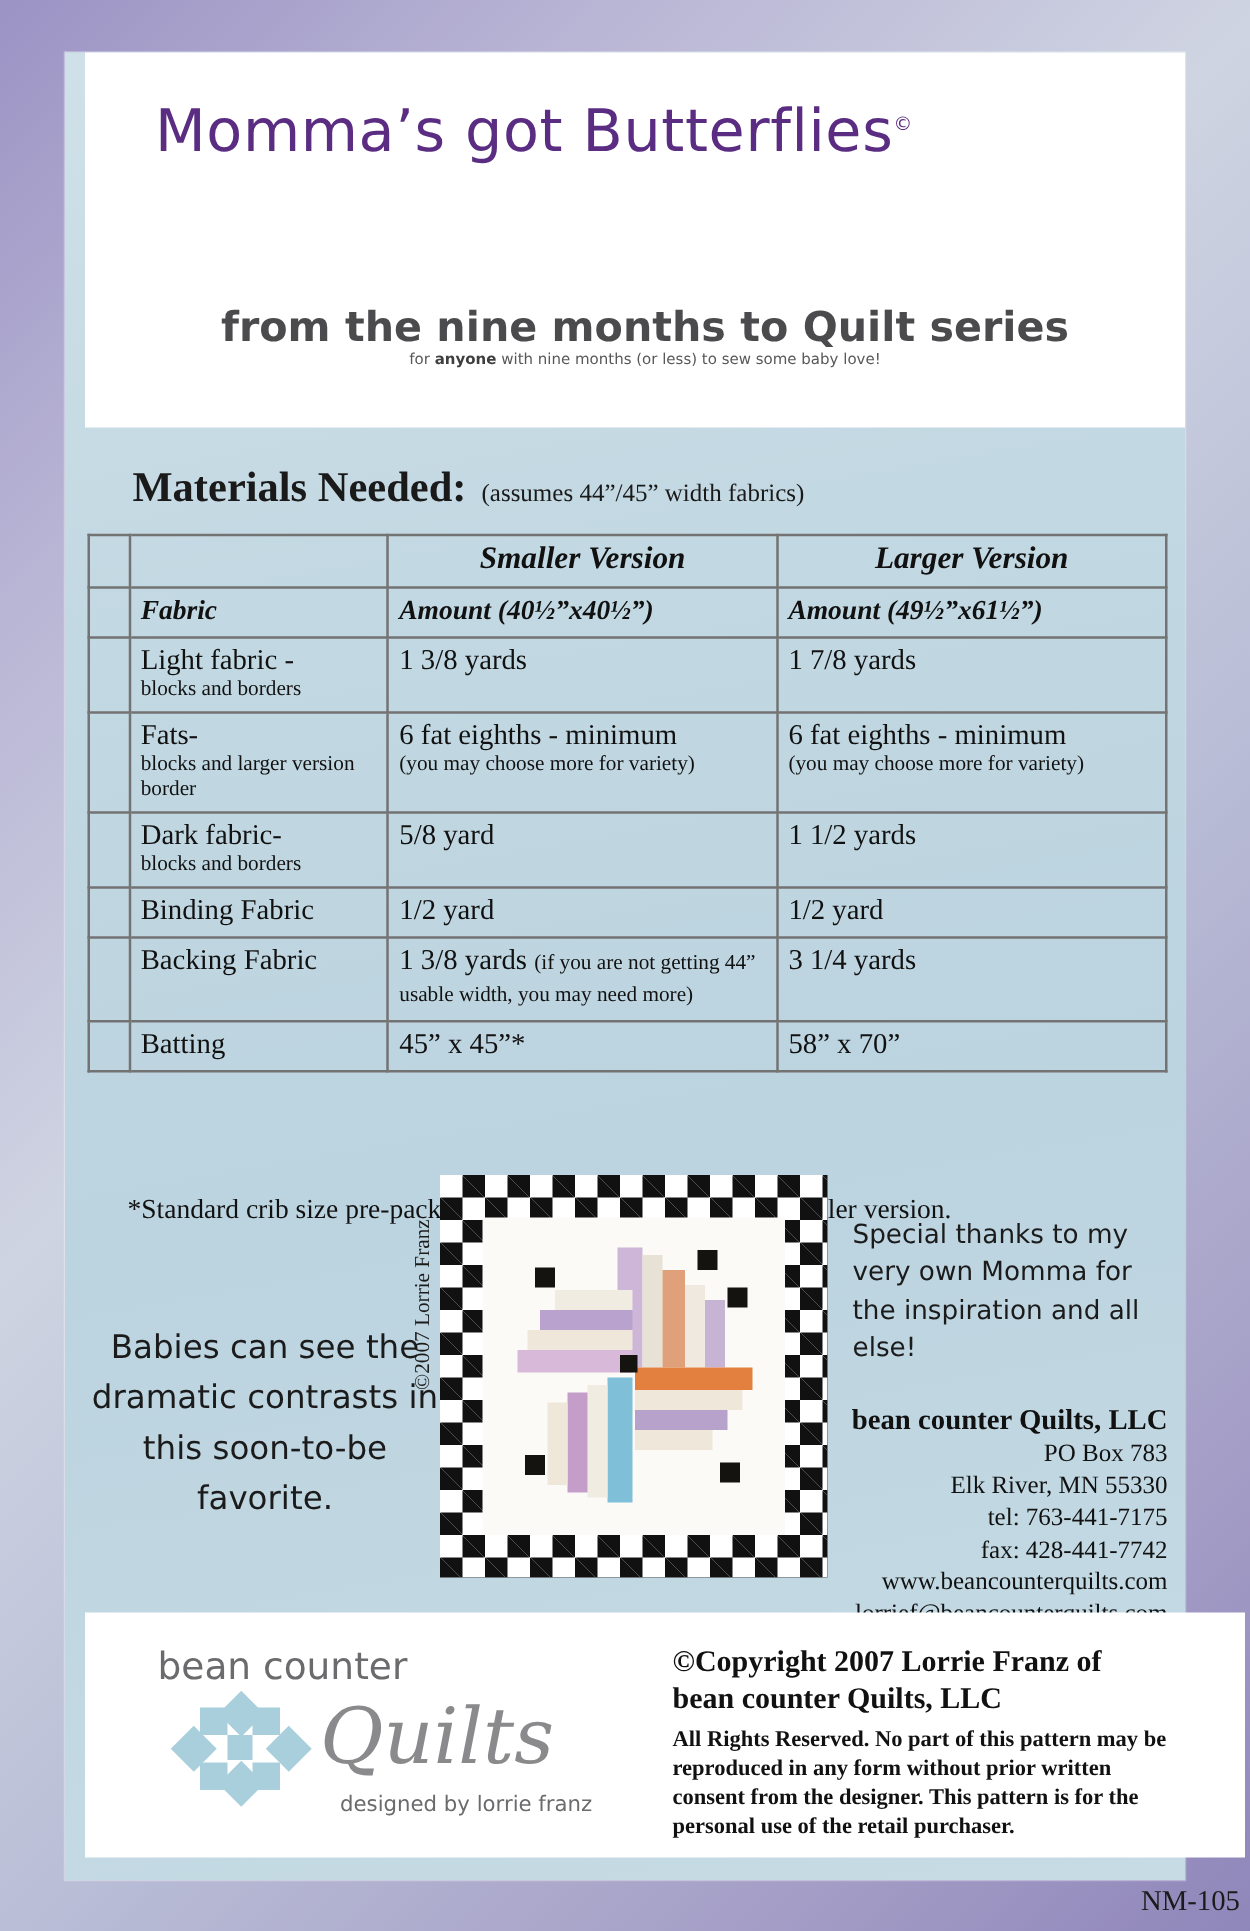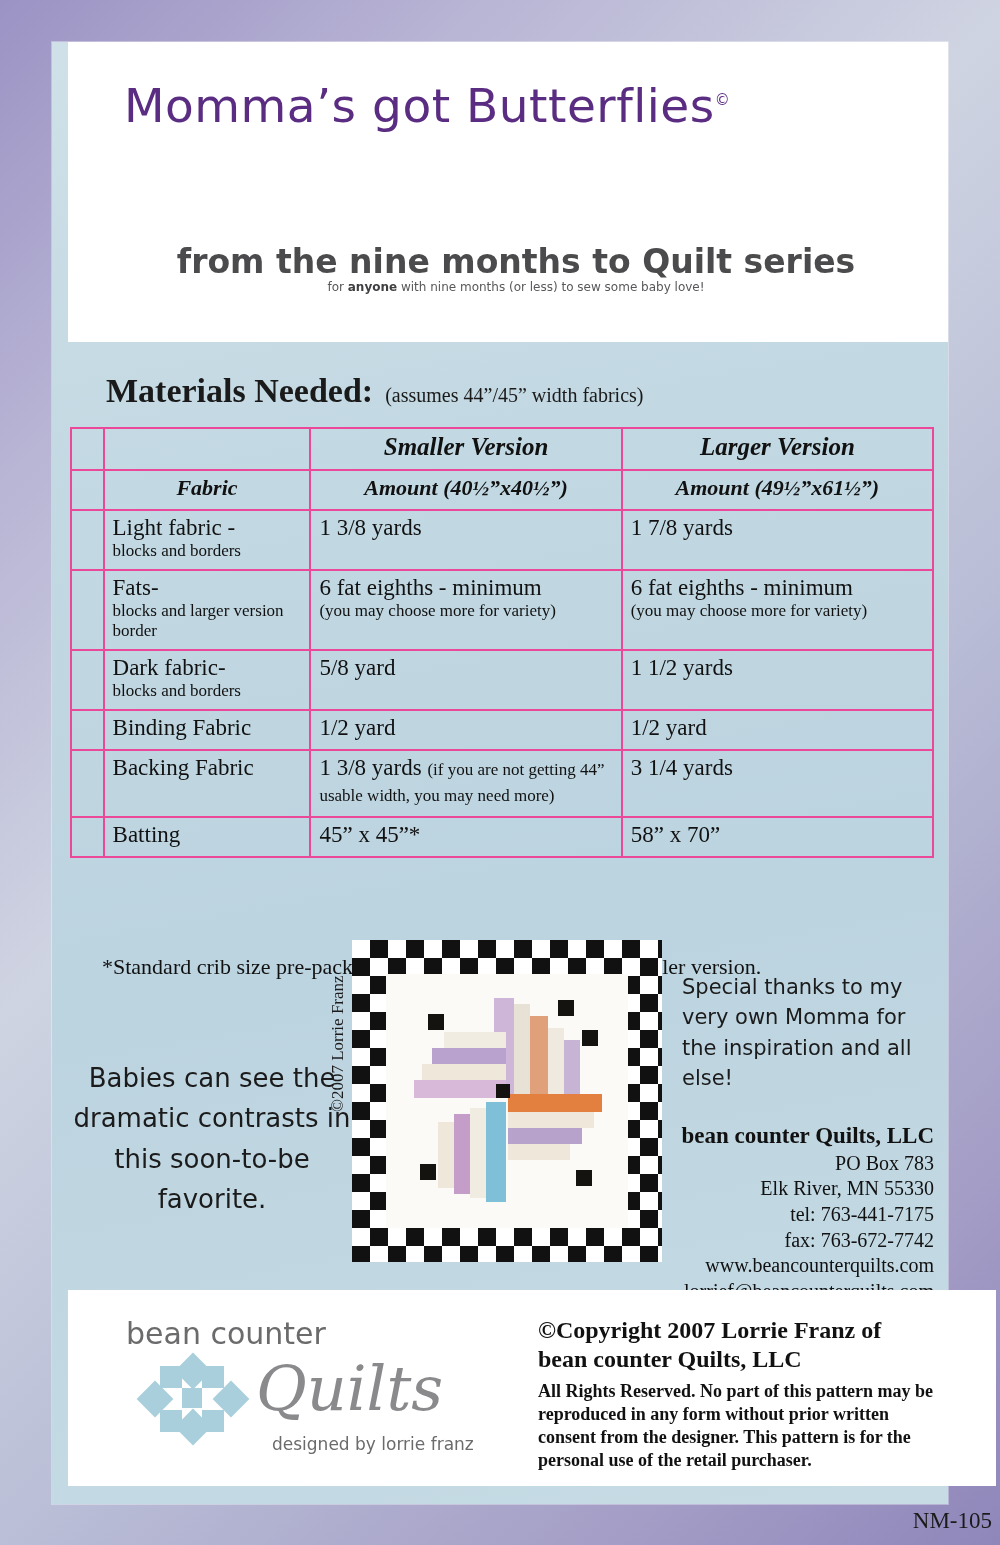--- a/index.html
+++ b/index.html
@@ -117,21 +117,21 @@
   table.materials {
     position: absolute;
     left: 18px;
     top: 385px;
     width: 864px;
     border-collapse: collapse;
     font-family: "Liberation Serif", serif;
     background: transparent;
   }
   table.materials td {
-    border: 2px solid #ec4899;
+    border: 2px solid #737373;
     vertical-align: top;
     padding: 4px 8px 8px 8px;
     color: #111;
   }
   td.spacer-col {
     width: 16px;
     padding: 0;
     border-top: 2px solid #2b2b2b;
     border-bottom: 2px solid #2b2b2b;
     border-left: 2px solid #2b2b2b;
@@ -144,21 +144,20 @@
   .hdr-ver {
     font-style: italic;
     font-weight: bold;
     font-size: 25px;
     text-align: center;
   }
   .hdr-row2 {
     font-style: italic;
     font-weight: bold;
     font-size: 22px;
-    text-align: center;
   }
   .cell-main {
     font-size: 23px;
     line-height: 1.15;
   }
   .cell-sub {
     font-size: 17px;
     line-height: 1.15;
   }
   .inline-sub { font-size: 17px; }
@@ -499,21 +498,21 @@
       </div>
     </div>
 
     <div class="thanks">Special thanks to my very own Momma for the inspiration and all else!</div>
 
     <div class="company">
       <div class="cname">bean counter Quilts, LLC</div>
       <div class="cline">PO Box 783</div>
       <div class="cline">Elk River,  MN   55330</div>
       <div class="cline">tel:  763-441-7175</div>
-      <div class="cline">fax:  763-672-7742</div>
+      <div class="cline">fax:  428-441-7742</div>
       <div class="cline">www.beancounterquilts.com</div>
       <div class="cline">lorrief@beancounterquilts.com</div>
     </div>
 
     <div class="footer-white">
       <div class="logo">
         <div class="lg-bean">bean counter</div>
         <div class="star">
           <i style="left:44px; top:0px; width:26px; height:26px; transform:rotate(45deg);"></i>
           <i style="left:44px; top:56px; width:26px; height:26px; transform:rotate(45deg);"></i>

